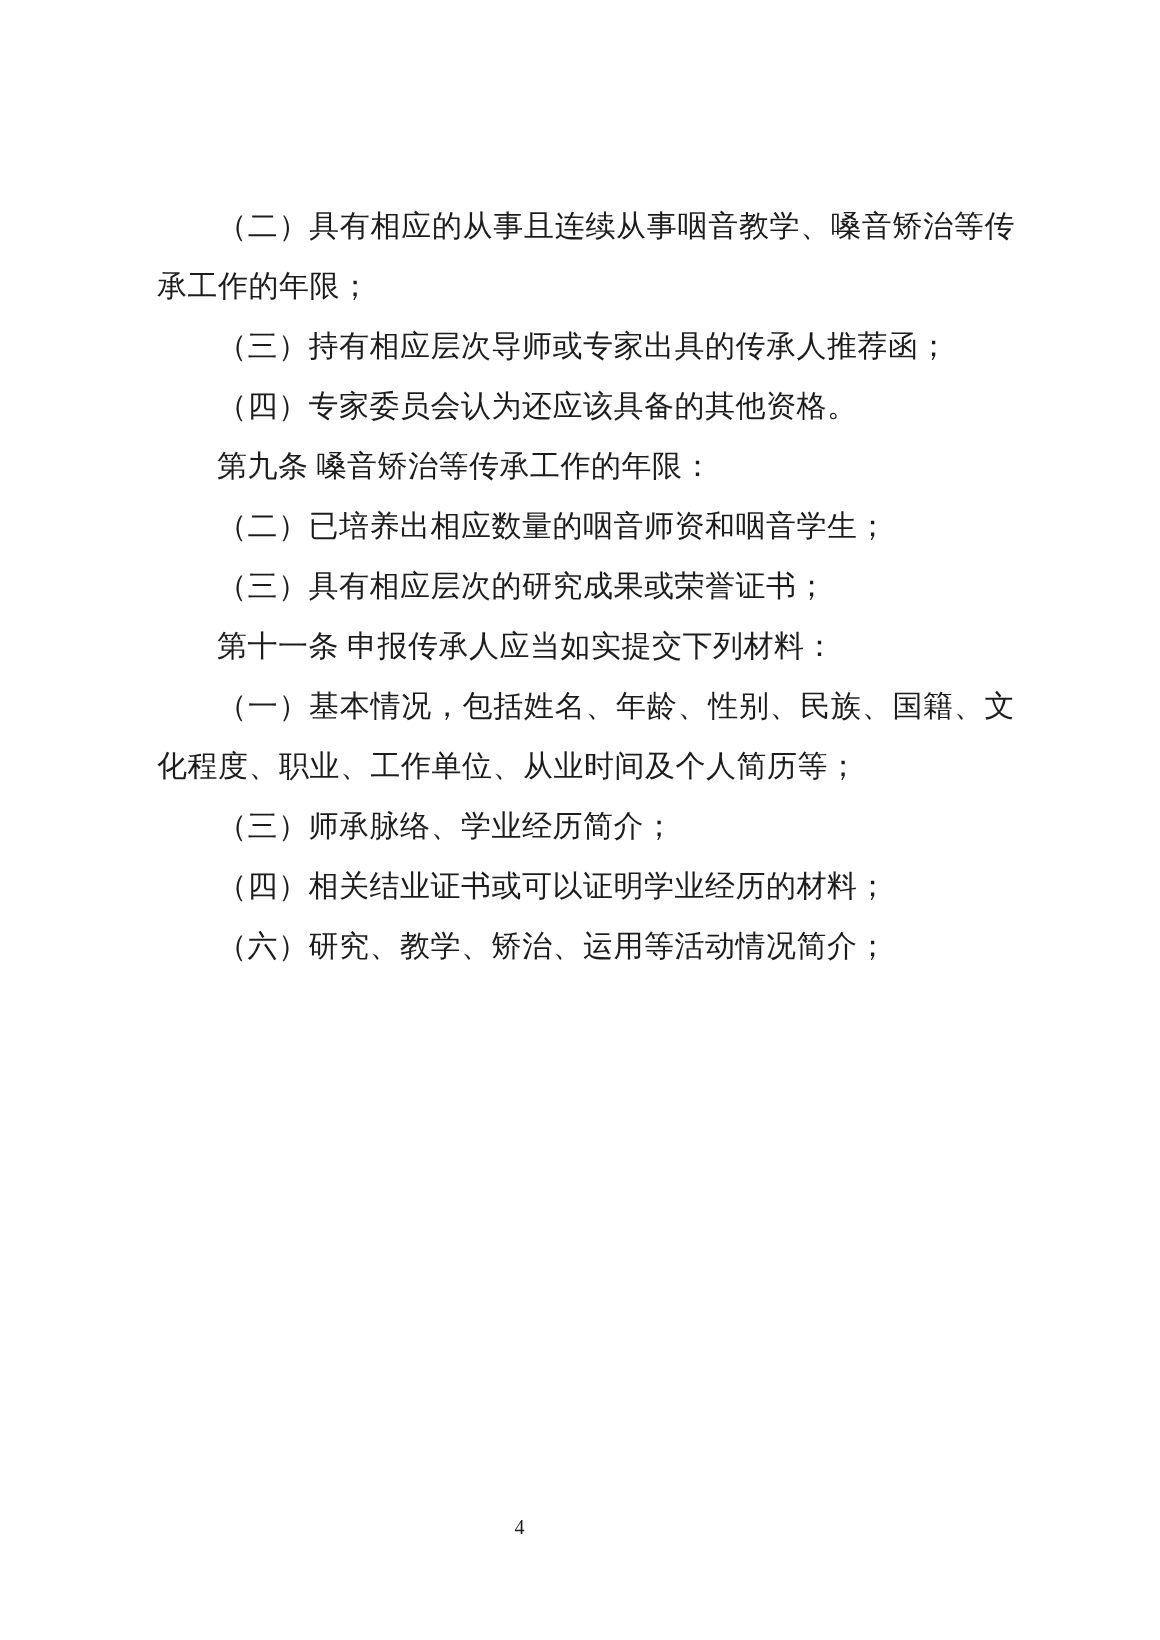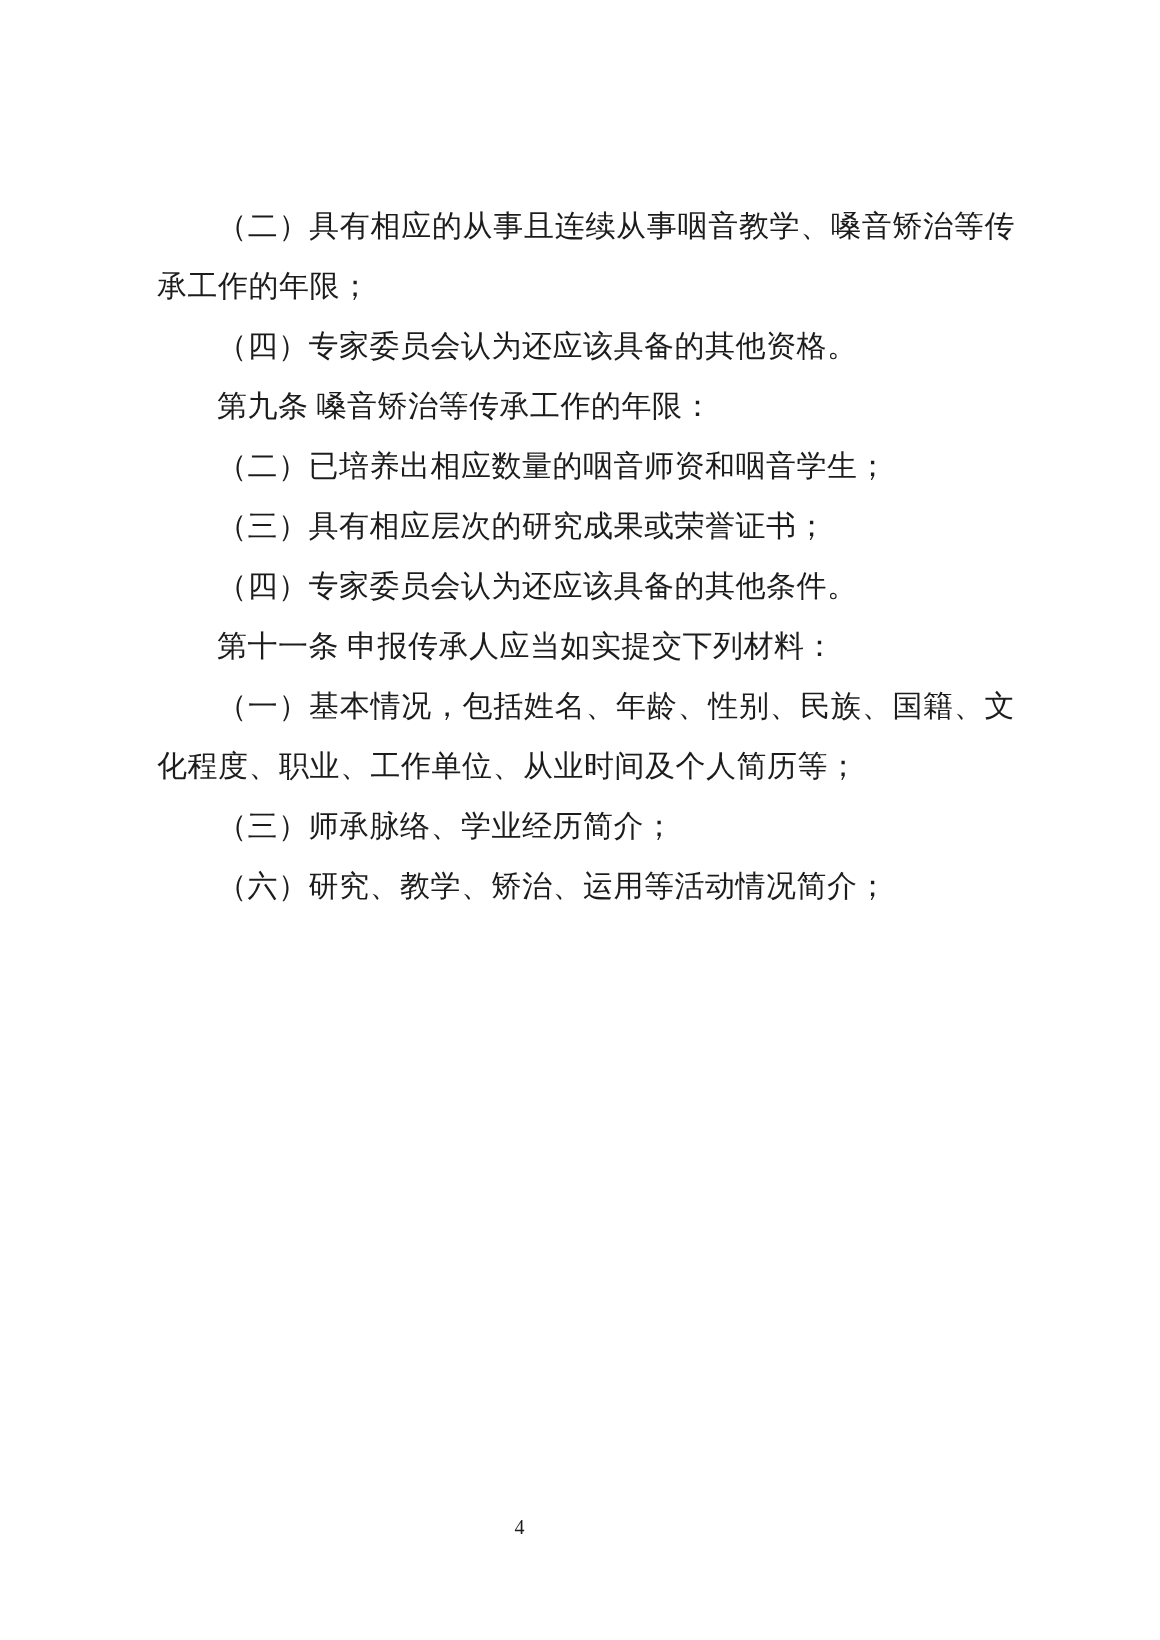--- a/index.html
+++ b/index.html
@@ -52,24 +52,25 @@
     line-height: 28px;
     color: #1c1c1c;
   }
 </style>
 </head>
 <body>
 
 <div class="doc-page">
   <div class="doc-content">
       <p class="doc-para"><span>（二）具有相应的从事且连续从事咽音教学、嗓音矫治等传承工作的年限；</span></p>
+      <p class="doc-para"><span>（三）持有相应层次导师或专家出具的传承人推荐函；</span></p>
       <p class="doc-para"><span>（四）专家委员会认为还应该具备的其他资格。</span></p>
       <p class="doc-para"><span class="article-no">第九条</span><span> 嗓音矫治等传承工作的年限：</span></p>
       <p class="doc-para"><span>（二）已培养出相应数量的咽音师资和咽音学生；</span></p>
       <p class="doc-para"><span>（三）具有相应层次的研究成果或荣誉证书；</span></p>
-      <p class="doc-para"><span>（四）专家委员会认为还应该具备的其他条件。</span></p>
       <p class="doc-para"><span class="article-no">第十一条</span><span> 申报传承人应当如实提交下列材料：</span></p>
       <p class="doc-para"><span>（一）基本情况，包括姓名、年龄、性别、民族、国籍、文化程度、职业、工作单位、从业时间及个人简历等；</span></p>
       <p class="doc-para"><span>（三）师承脉络、学业经历简介；</span></p>
+      <p class="doc-para"><span>（四）相关结业证书或可以证明学业经历的材料；</span></p>
       <p class="doc-para"><span>（六）研究、教学、矫治、运用等活动情况简介；</span></p>
     </div>
   <div class="page-number">4</div>
 </div>
 
 </body></html>

